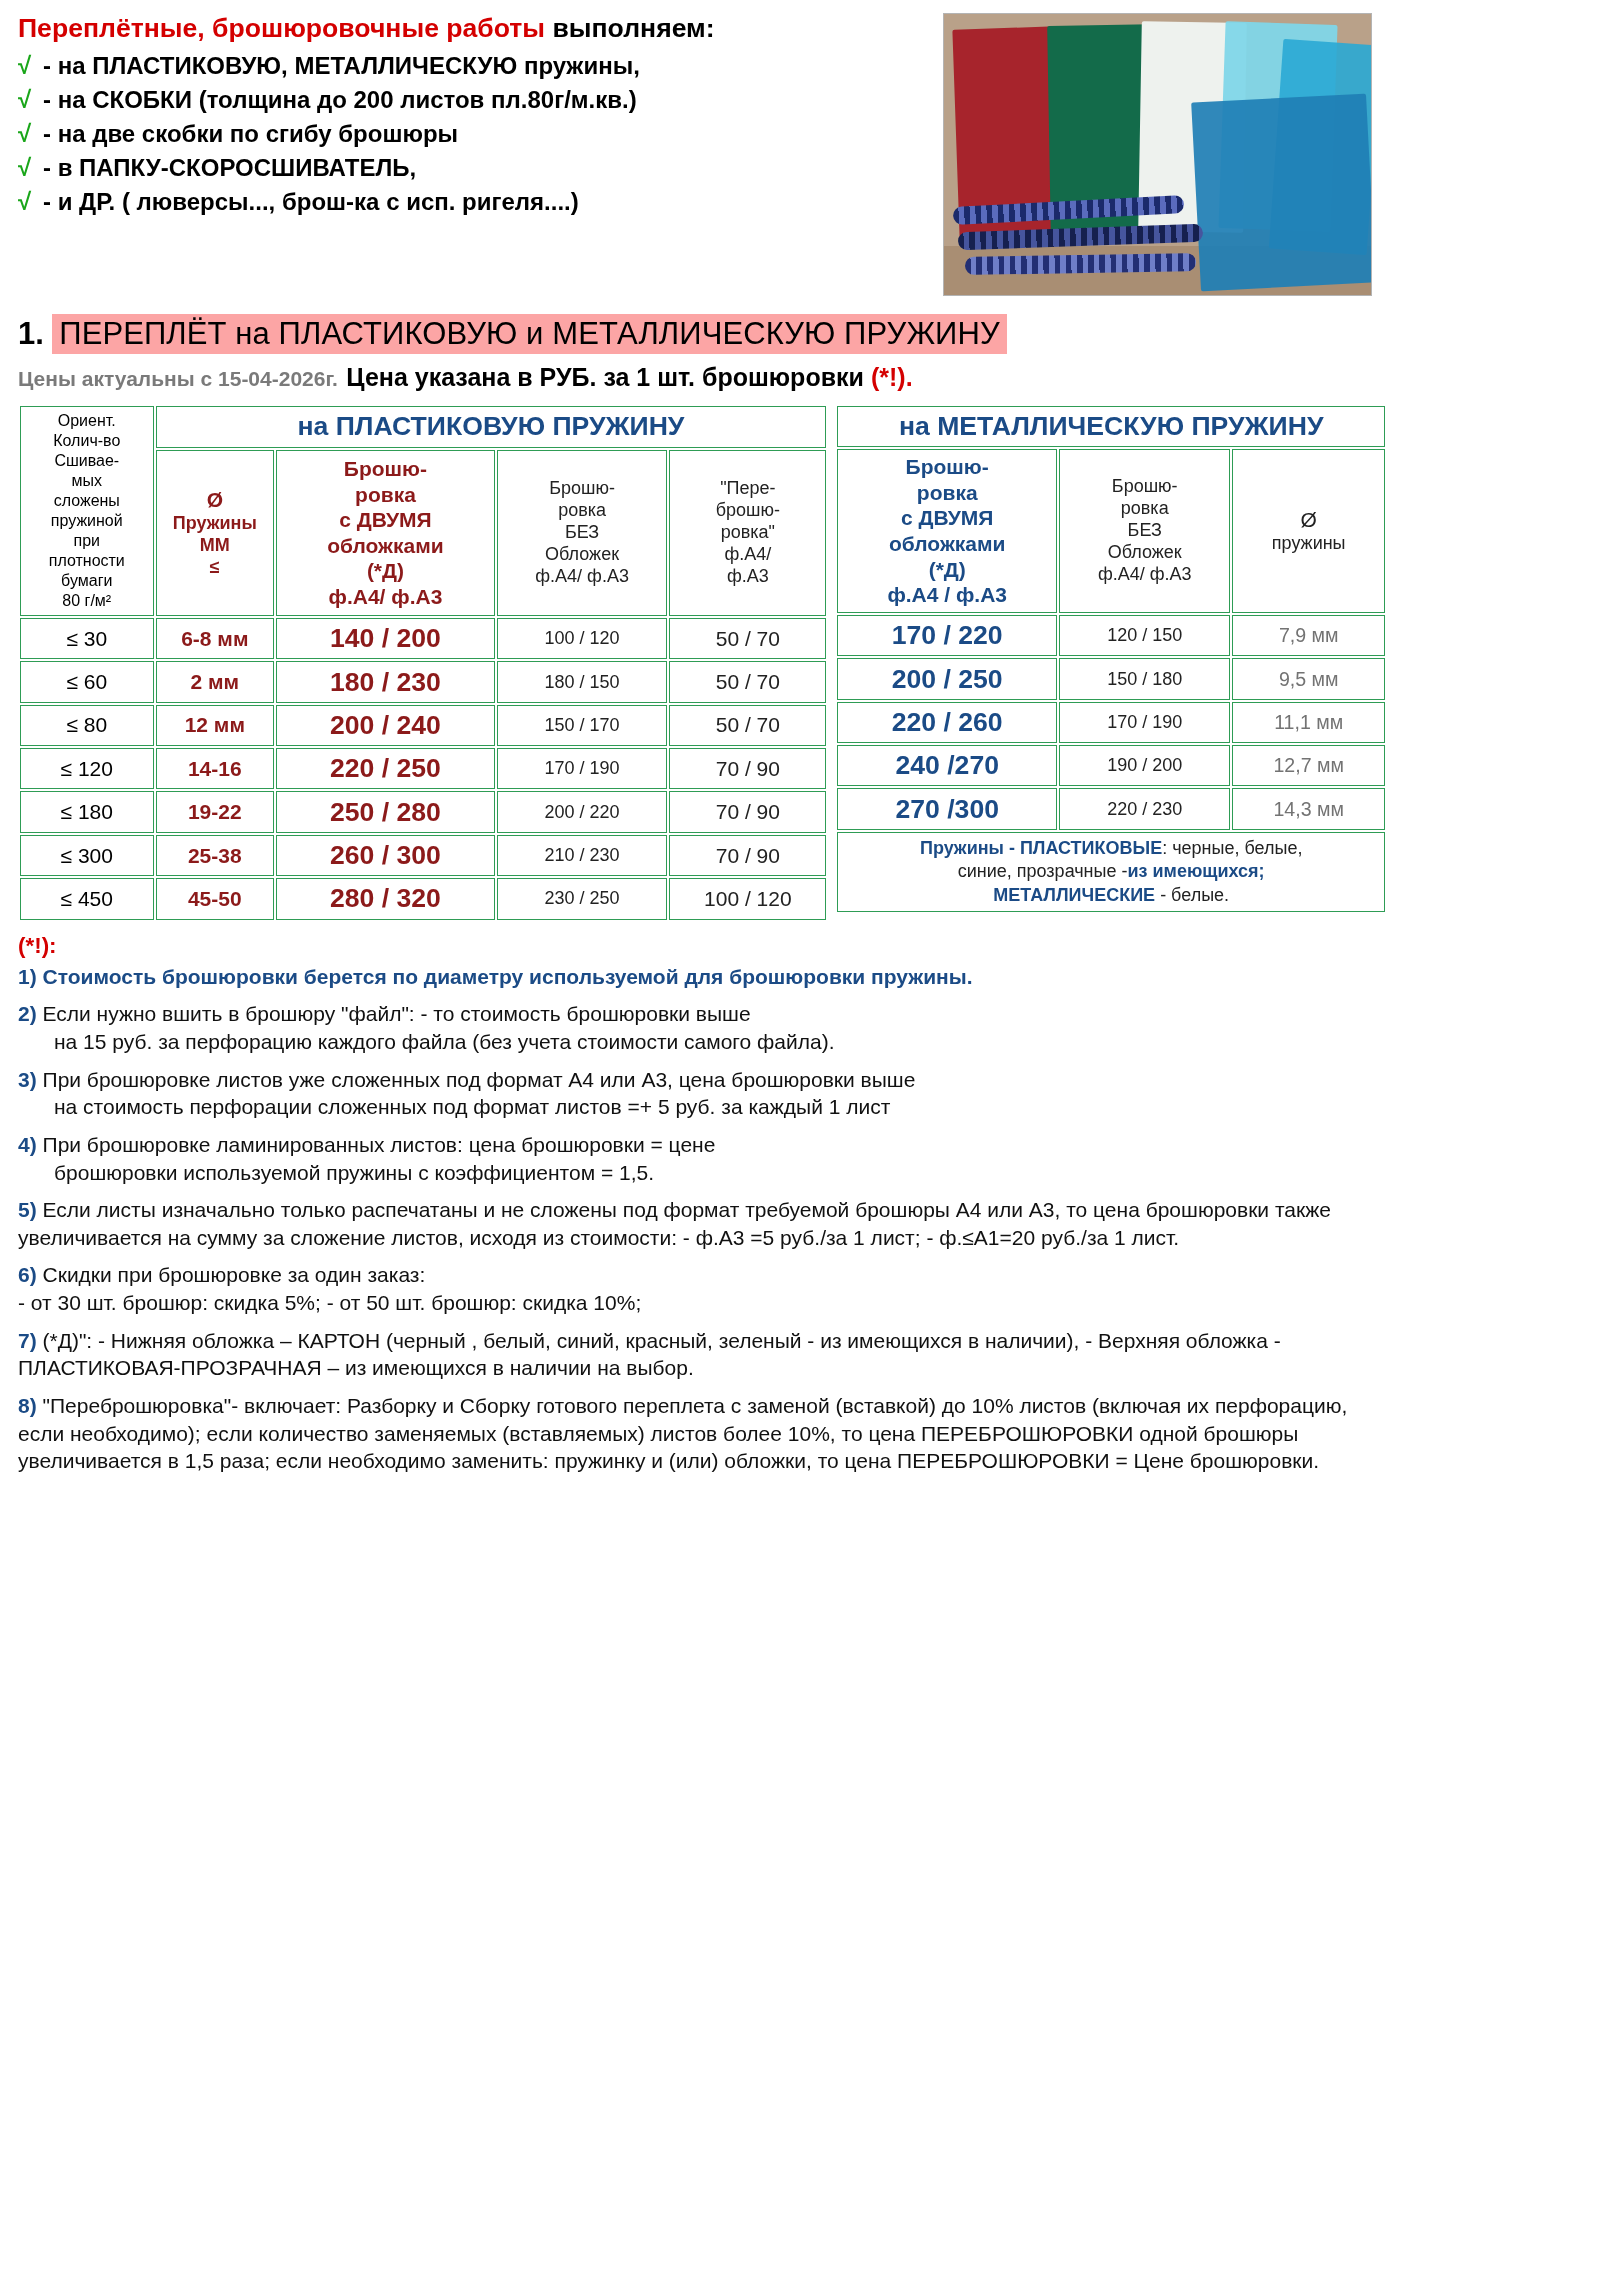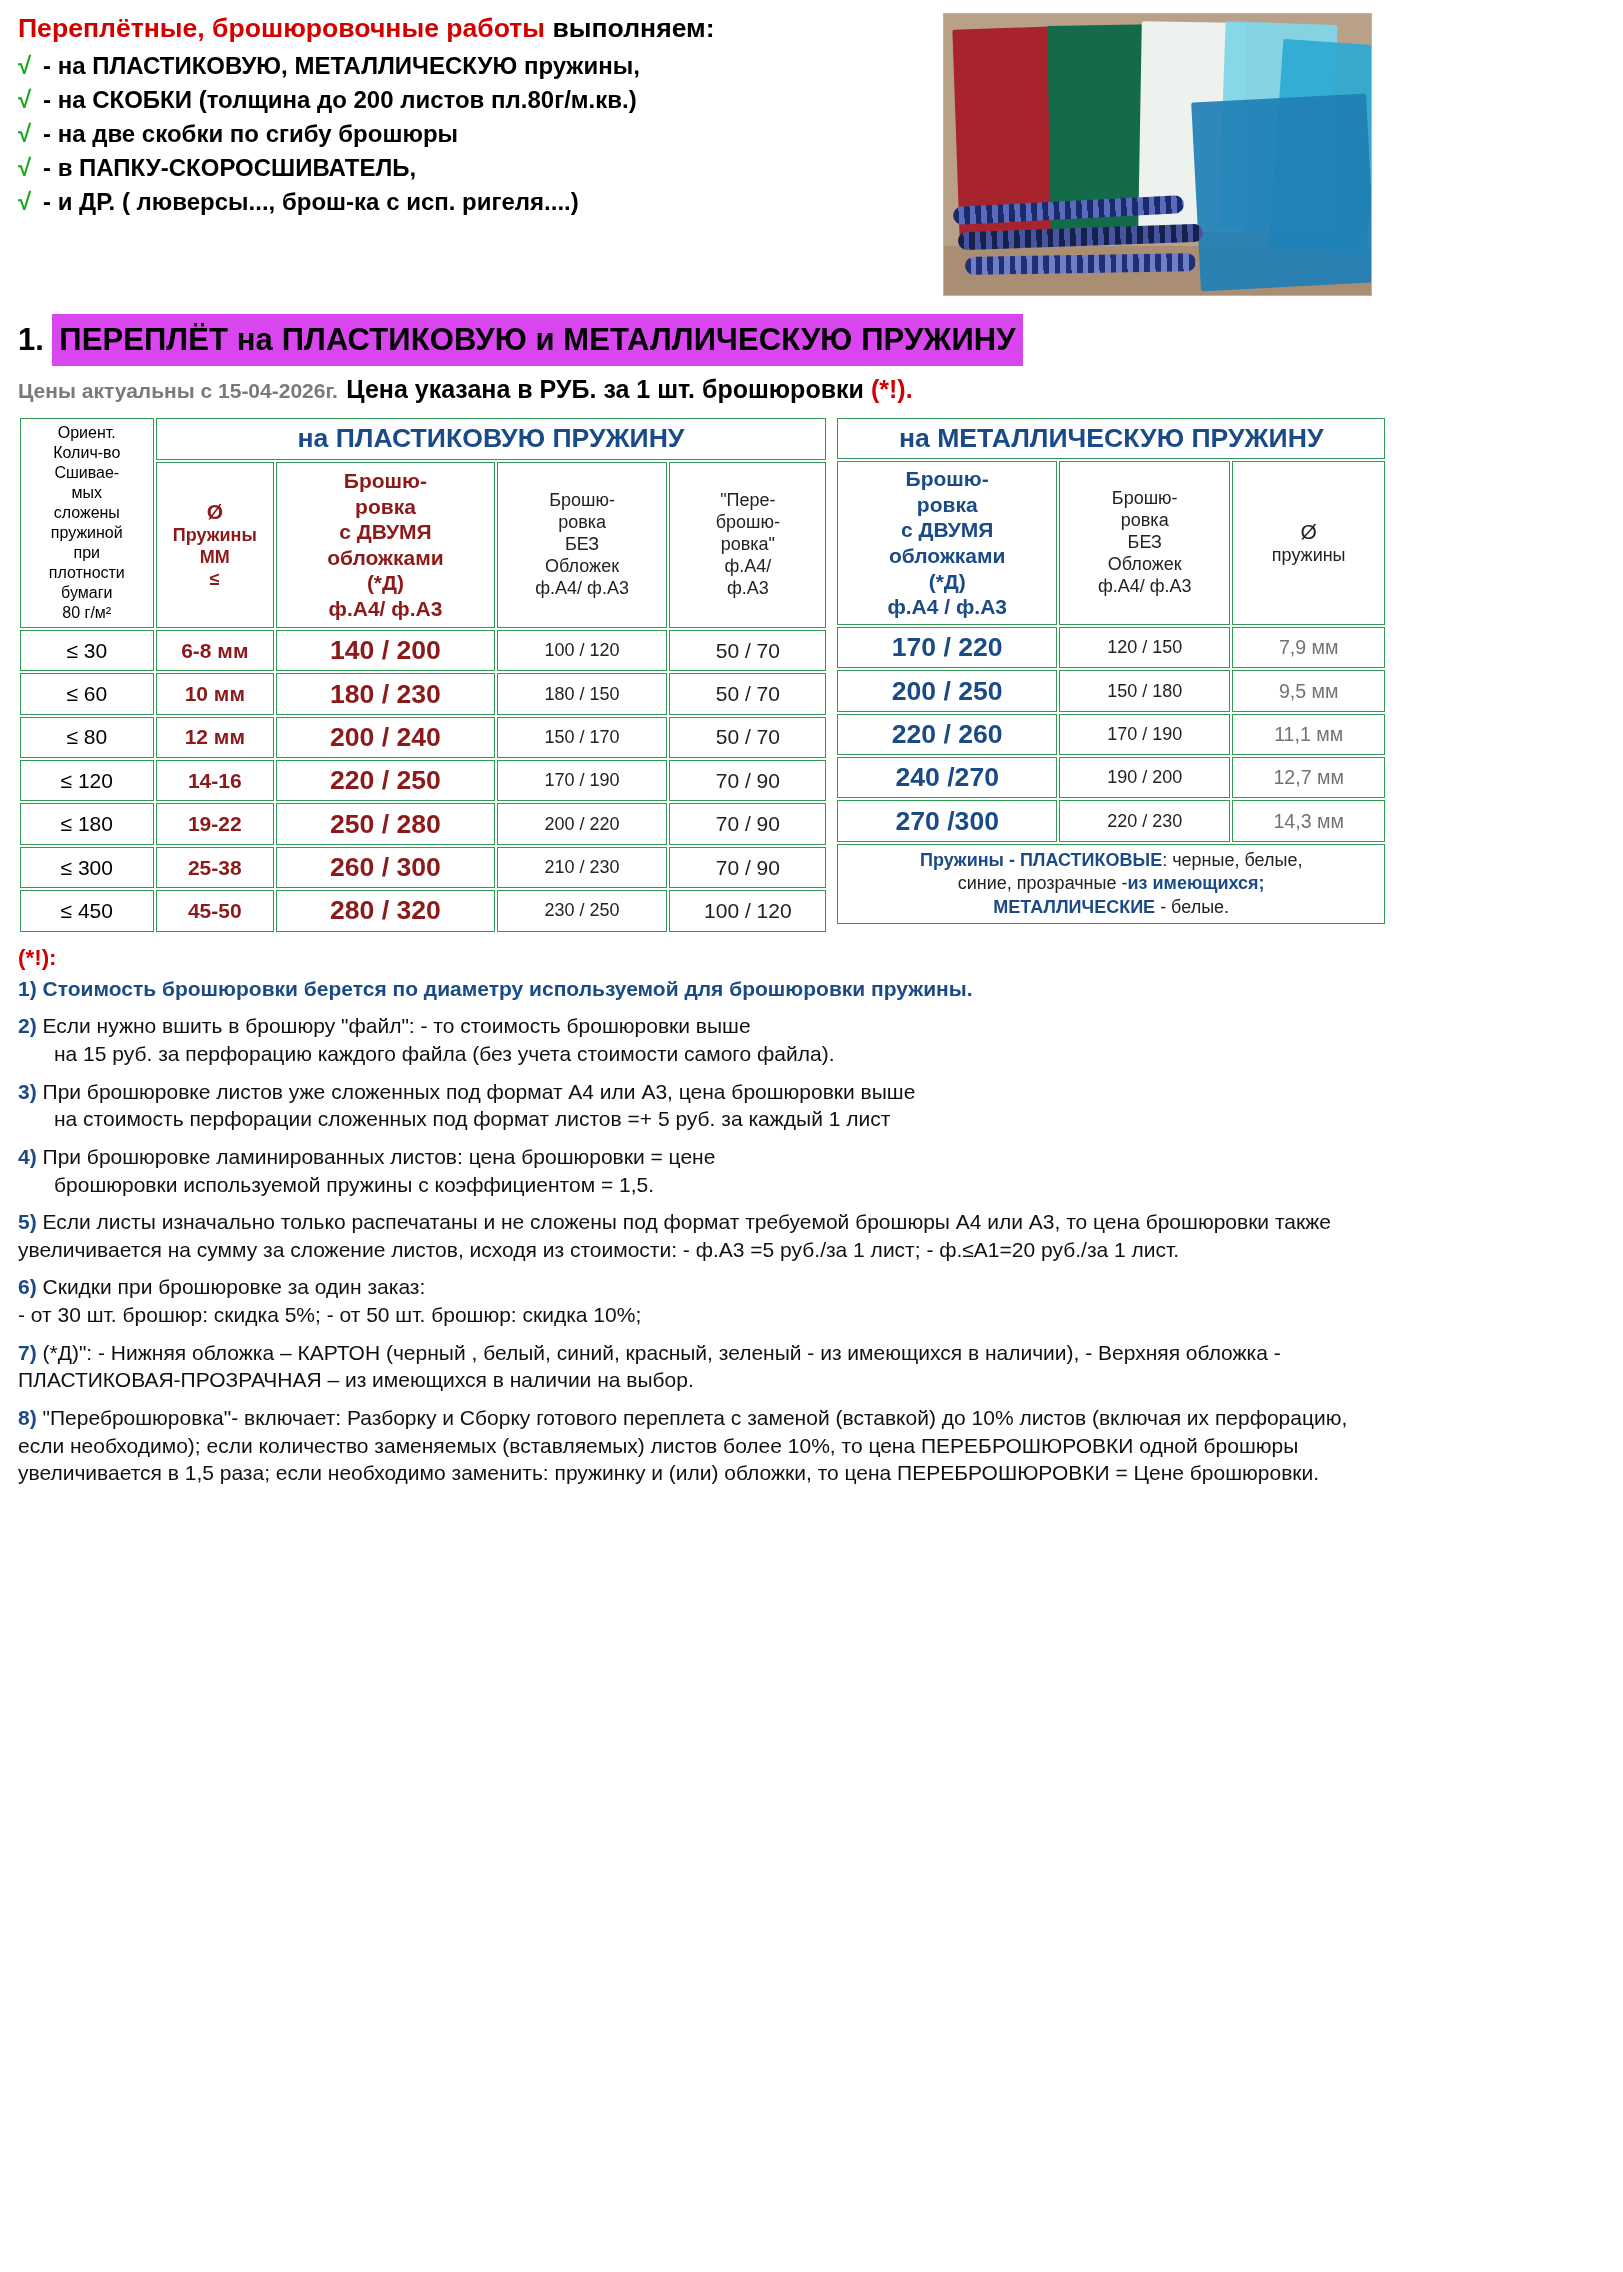--- a/index.html
+++ b/index.html
@@ -106,24 +106,24 @@
     margin-top: 18px;
     display: flex;
     align-items: baseline;
   }
   .section1-num {
     font-size: 31px;
     font-weight: bold;
     margin-right: 8.4px;
   }
   .section1-hl {
-    background: #d946ef;
+    background: #fca5a5;
     font-size: 31px;
-    font-weight: bold;
-    padding: 8px 7px;
+    font-weight: normal;
+    padding: 2px 7px;
     letter-spacing: 0.1px;
   }
   .subtitle-row {
     margin-top: 9.8px;
     display: flex;
     align-items: baseline;
     flex-wrap: wrap;
   }
   .subtitle-gray {
     color: #7a7a7a;
@@ -382,21 +382,21 @@
 
       <tr>
         <td class="cell-qty">≤ 30</td>
         <td class="cell-mm">6-8 мм</td>
         <td class="cell-price-red">140 / 200</td>
         <td class="cell-small">100 / 120</td>
         <td class="cell-mid">50 / 70</td>
       </tr>
       <tr>
         <td class="cell-qty">≤ 60</td>
-        <td class="cell-mm">10 мм</td>
+        <td class="cell-mm">2 мм</td>
         <td class="cell-price-red">180 / 230</td>
         <td class="cell-small">180 / 150</td>
         <td class="cell-mid">50 / 70</td>
       </tr>
       <tr>
         <td class="cell-qty">≤ 80</td>
         <td class="cell-mm">12 мм</td>
         <td class="cell-price-red">200 / 240</td>
         <td class="cell-small">150 / 170</td>
         <td class="cell-mid">50 / 70</td>

